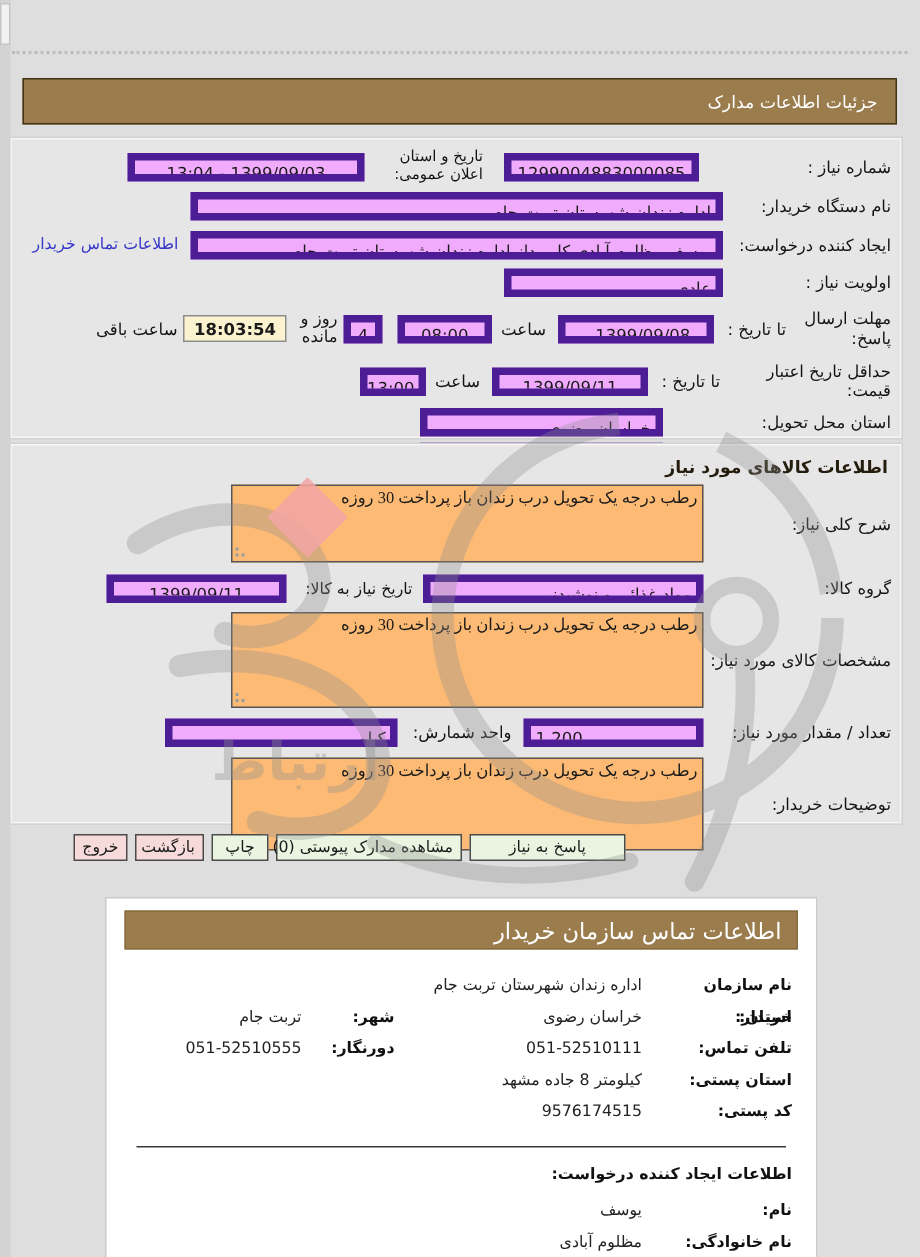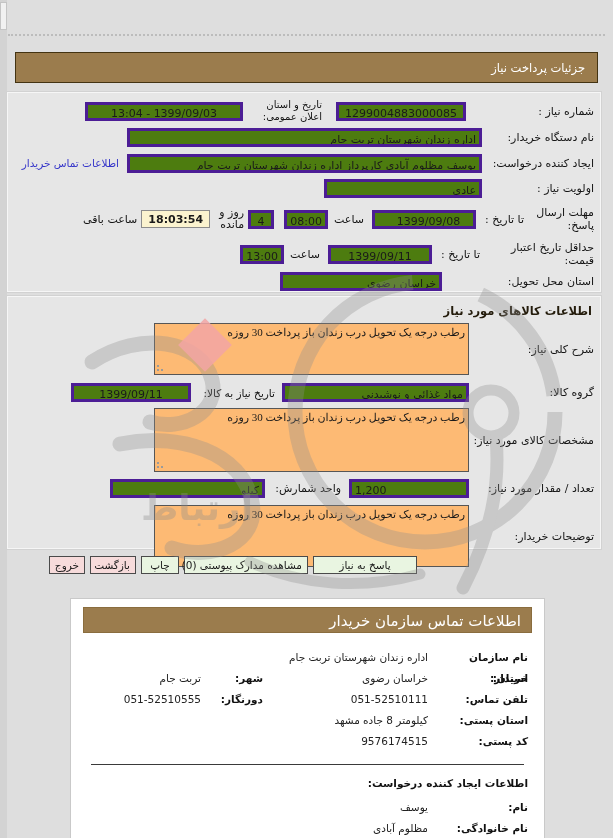--- a/index.html
+++ b/index.html
@@ -28,21 +28,21 @@
     background:#e6e6e6;border:1px solid #f6f6f6;outline:1px solid #d2d2d2;
     box-sizing:border-box;
   }
   .panel1{top:92px;right:12px;width:594px;height:200px;padding:5px 6px 0 6px;}
   .panel2{top:296px;right:12px;width:594px;height:253px;padding:4px 6px 0 6px;}
   .row{display:flex;direction:rtl;align-items:center;}
   .lbl{color:#141414;}
   .lblcol{width:112px;flex:0 0 112px;line-height:13px;}
   .lblcol2{width:125px;flex:0 0 125px;line-height:13px;}
   .inp{
-    background:#4d7c0f;border:3px solid #4c1d95;height:19px;line-height:17px;
+    background:#f0abfc;border:5px solid #4c1d95;height:19px;line-height:17px;
     padding:0 3px;box-sizing:border-box;overflow:hidden;white-space:nowrap;
   }
   .center{text-align:center;}
   .ta{
     background:#fdba74;border:1px solid #565656;box-sizing:border-box;
     padding:1px 3px;line-height:15px;position:relative;overflow:hidden;font-family:Liberation Serif, serif;
   }
   .grip{position:absolute;left:2px;bottom:3px;width:2px;height:2px;background:#9a9a9a;
         box-shadow:0 -4px #9a9a9a,4px 0 #9a9a9a;}
   .timerbox{background:#fbf3cf;border:1px solid #8c8c8c;height:18px;line-height:17px;
@@ -80,21 +80,21 @@
 <body>
 
 <div class="abs scroll-track">
   <div class="abs scroll-thumb"></div>
 </div>
 
 <div class="abs dotted"></div>
 
 <div class="content">
 
-  <div class="abs brown-bar main-title">جزئیات پرداخت نیاز</div>
+  <div class="abs brown-bar main-title">جزئیات اطلاعات مدارک</div>
 
   <div class="abs panel panel1">
 
     <div class="row" style="height:26px;">
       <div class="lbl lblcol">شماره نیاز :</div>
       <div class="inp center" style="width:130px;margin-right:16px;">1299004883000085</div>
       <div class="lbl stack" style="width:76px;margin-right:14px;font-size:10px;">تاریخ و استان اعلان عمومی:</div>
       <div class="inp center" style="width:158px;margin-right:3px;">1399/09/03 - 13:04</div>
     </div>
 
@@ -104,29 +104,29 @@
     </div>
 
     <div class="row" style="height:26px;">
       <div class="lbl lblcol">ایجاد کننده درخواست:</div>
       <div class="inp" style="width:355px;">یوسف مظلوم آبادی کارپرداز اداره زندان شهرستان تربت جام</div>
       <div class="link" style="margin-right:8px;font-size:10.5px;">اطلاعات تماس خریدار</div>
     </div>
 
     <div class="row" style="height:24px;">
       <div class="lbl lblcol">اولویت نیاز :</div>
-      <div class="inp" style="width:158px;">عادی</div>
+      <div class="inp" style="width:146px;">عادی</div>
     </div>
 
     <div class="row" style="height:38px;">
       <div class="lbl lblcol" style="width:68px;flex:0 0 68px;">مهلت ارسال پاسخ:</div>
       <div class="lbl" style="margin-right:2px;width:46px;">تا تاریخ :</div>
       <div class="inp center" style="width:104px;margin-right:2px;padding-left:12px;">1399/09/08</div>
       <div class="lbl" style="margin-right:8px;">ساعت</div>
-      <div class="inp center" style="width:44px;margin-right:6px;">08:00</div>
+      <div class="inp center" style="width:63px;margin-right:6px;">08:00</div>
       <div class="inp center" style="width:26px;margin-right:10px;">4</div>
       <div class="lbl stack" style="margin-right:4px;width:32px;">
         <span>روز و</span><br>
         <span>مانده</span>
       </div>
       <div class="timerbox" style="margin-right:2px;">18:03:54</div>
       <div class="lbl" style="margin-right:4px;">ساعت باقی</div>
     </div>
 
     <div class="row" style="height:32px;">

